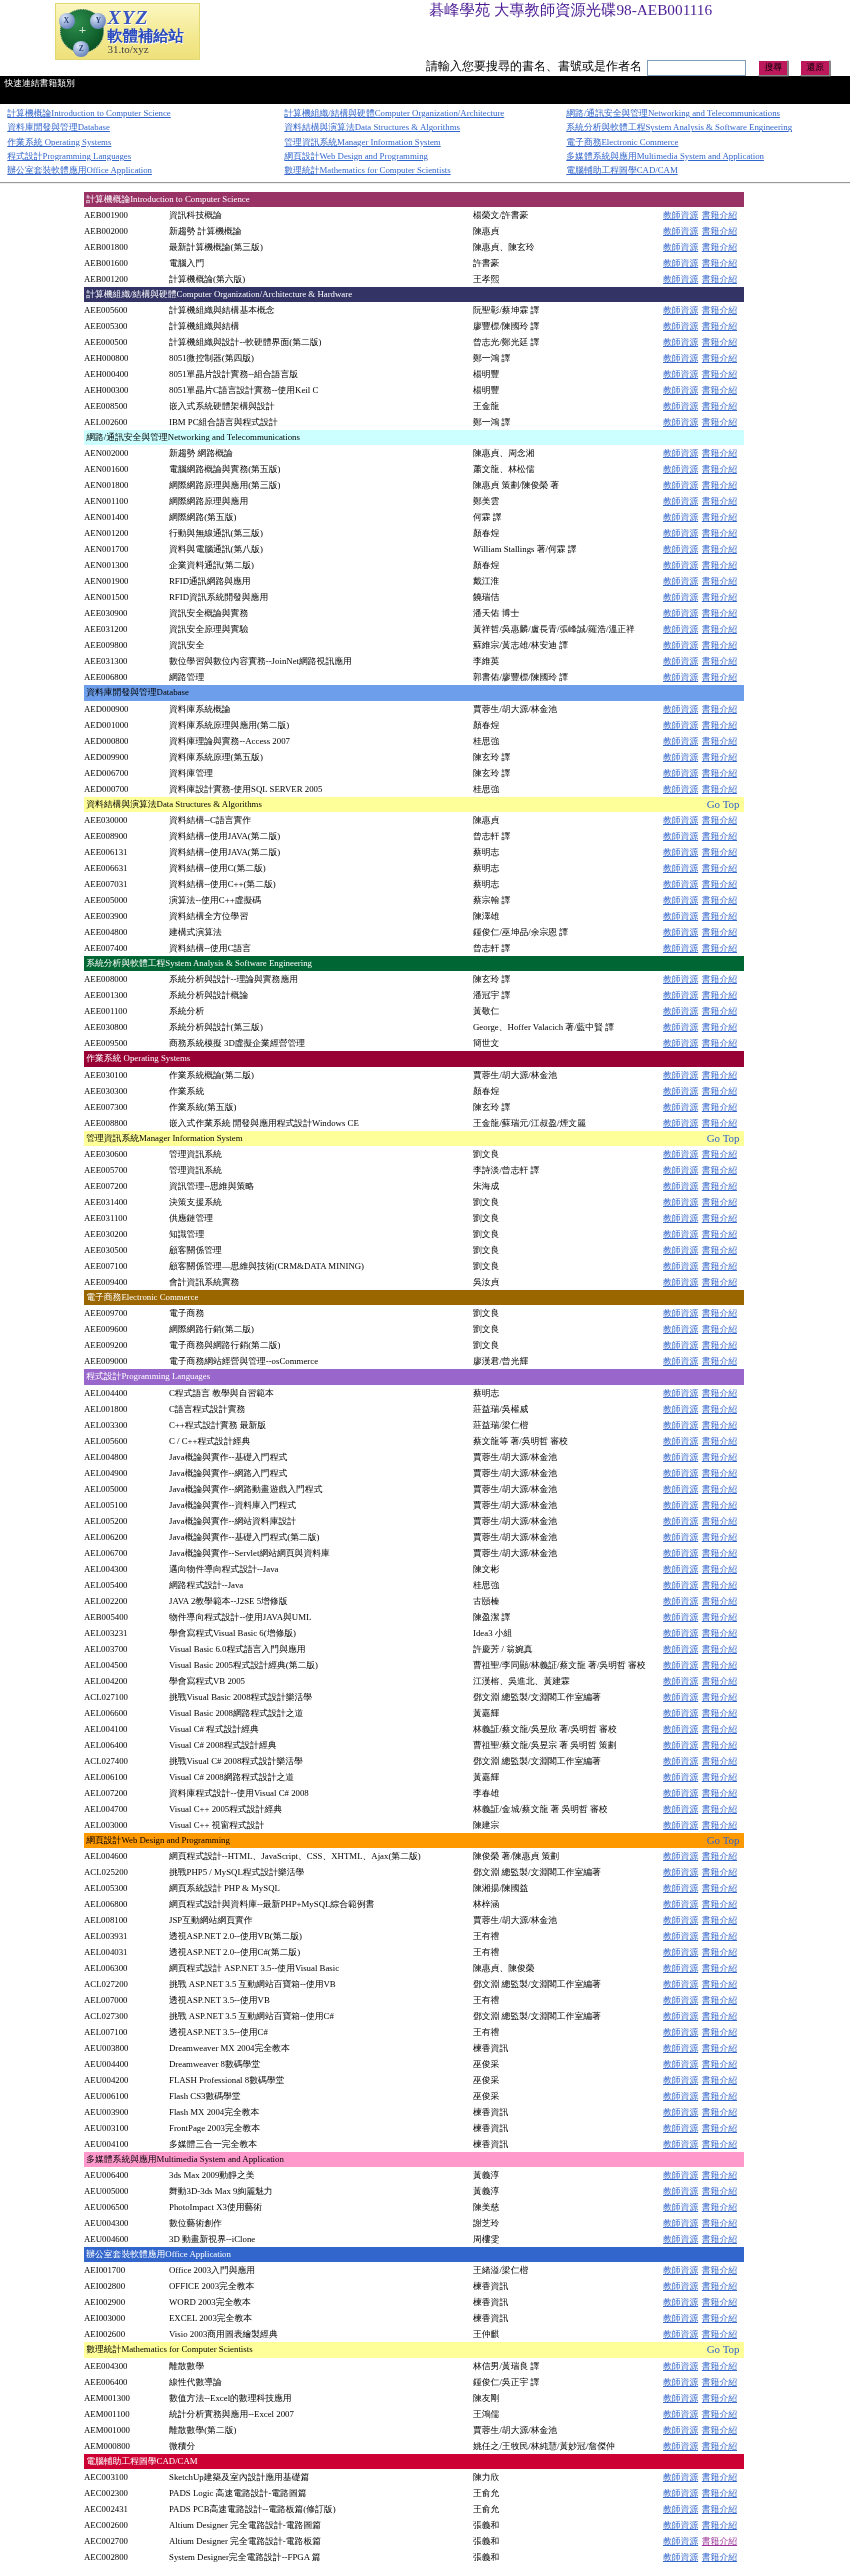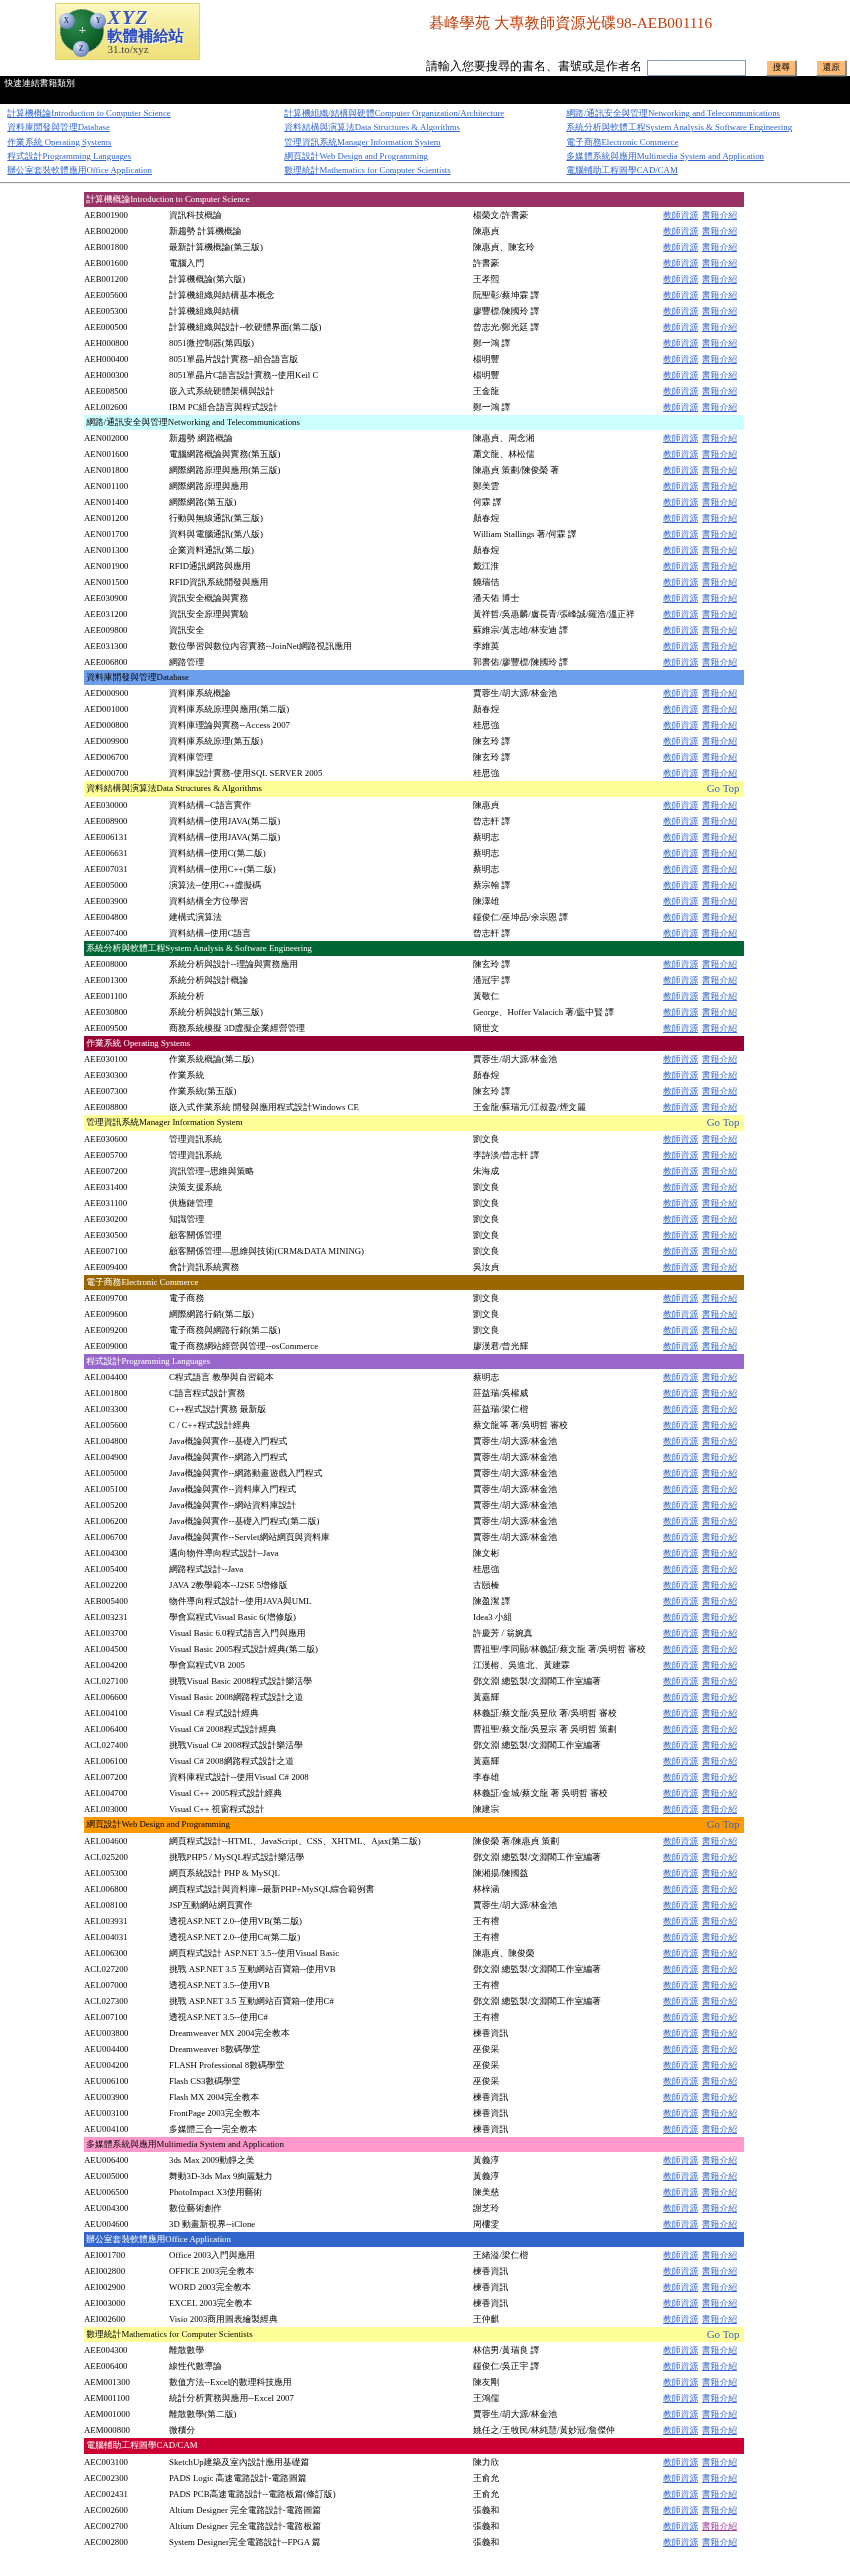--- a/index.html
+++ b/index.html
@@ -17,26 +17,26 @@
   .mini-ball { position:absolute; width:16px; height:16px; border-radius:50%;
                background:radial-gradient(circle at 35% 30%, #dfe9f7, #7d97c9 60%, #4a65a8);
                color:#26407c; font-size:7.3px; font-weight:bold; text-align:center; line-height:16px; }
   .mb1 { left:-2.9px; top:2.9px; } .mb2 { right:-2.9px; top:2.9px; } .mb3 { left:11.7px; bottom:-4.4px; }
   .globe-plus { position:absolute; left:50%; top:50%; transform:translate(-50%,-55%); color:#cfe3cf; font-size:13px; font-weight:bold; }
   .logo-text { margin-left:3px; line-height:1.05; }
   .logo-xyz { font-style:italic; font-weight:bold; font-size:19.7px; color:#3a57c0; letter-spacing:1.5px;
               text-shadow:0.7px 0.7px 0 #fff; }
   .logo-name { font-weight:bold; font-size:15.3px; color:#2a4bbf; text-shadow:0.7px 0.7px 0 #fff; }
   .logo-url { font-size:11px; color:#444; text-align:left; }
-  .page-title { position:absolute; left:429px; top:13px; font-size:15.3px; color:#c2410c; white-space:nowrap; }
+  .page-title { position:absolute; left:429px; top:0; font-size:15.3px; color:#4c1d95; white-space:nowrap; }
   .search-row { position:absolute; left:426px; top:58px; white-space:nowrap; }
   .search-label { font-size:12px; color:#000; }
   .search-input { width:93px; height:11.7px; border:0.7px solid #7F9DB9; font-size:8.8px; margin-left:2.9px; vertical-align:middle; }
-  .btn { font-family:"Liberation Sans","DejaVu Sans",sans-serif; font-size:8.8px; margin-left:18px;
-         background:#fdba74; border:0.7px solid #888; border-top-color:#fff; border-left-color:#fff;
+  .btn { font-family:"Liberation Sans","DejaVu Sans",sans-serif; font-size:8.8px; margin-left:10px;
+         background:#be185d; border:0.7px solid #888; border-top-color:#fff; border-left-color:#fff;
          box-shadow:0.7px 0.7px 0 #555; padding:0.7px 5.1px; vertical-align:middle; }
 
   
   .catbar { background:#000; color:#fff; height:28px; line-height:14px; padding-left:4.4px; font-size:8.8px; }
 
   
   .quick-links { display:flex; padding:2.2px 0 2.9px 7.3px; }
   .ql-col { display:flex; flex-direction:column; }
   .ql-col:nth-child(1){ width:277px; } .ql-col:nth-child(2){ width:282px; } .ql-col:nth-child(3){ width:277px; }
   .ql-link { color:#3366CC; text-decoration:underline; line-height:14.2px; white-space:nowrap; }
@@ -134,20 +134,23 @@
       <span class="cell">電腦入門</span>
       <span class="cell">許書豪</span>
       <span class="cell cell-links"><a class="row-link">教師資源</a><a class="row-link">書籍介紹</a></span>
     </div>
     <div class="book-row">
       <span class="cell">AEB001200</span>
       <span class="cell">計算機概論(第六版)</span>
       <span class="cell">王孝熙</span>
       <span class="cell cell-links"><a class="row-link">教師資源</a><a class="row-link">書籍介紹</a></span>
     </div>
+    <div class="section-header" style="background: rgb(51, 51, 102); color: rgb(255, 255, 255);">
+      <span class="section-title">計算機組織/結構與硬體Computer Organization/Architecture &amp; Hardware</span>
+    </div>
     <div class="book-row">
       <span class="cell">AEE005600</span>
       <span class="cell">計算機組織與結構基本概念</span>
       <span class="cell">阮聖彰/蔡坤霖 譯</span>
       <span class="cell cell-links"><a class="row-link">教師資源</a><a class="row-link">書籍介紹</a></span>
     </div>
     <div class="book-row">
       <span class="cell">AEE005300</span>
       <span class="cell">計算機組織與結構</span>
       <span class="cell">廖豐標/陳國玲 譯</span>

